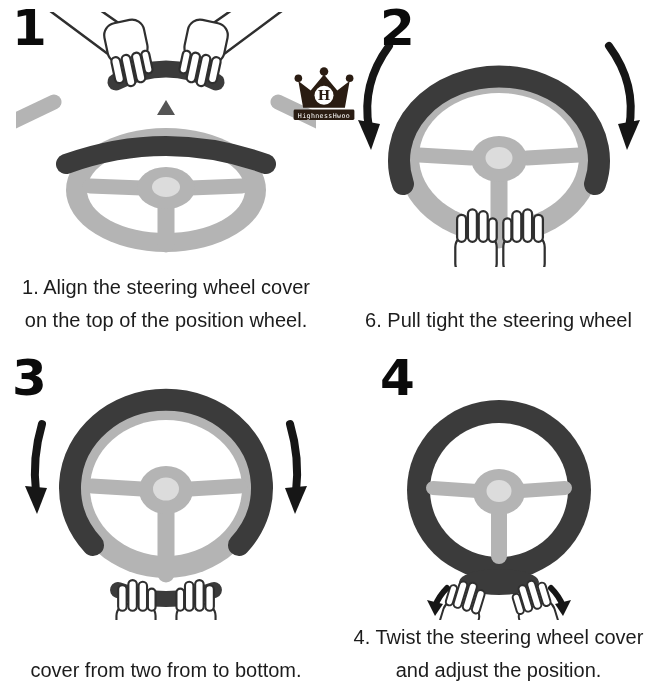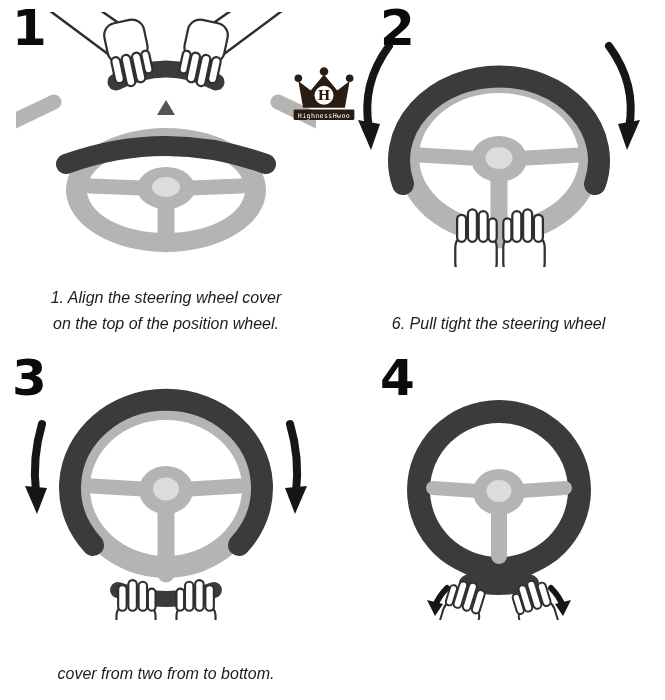--- a/index.html
+++ b/index.html
@@ -37,24 +37,23 @@
     line-height:1.05;
     color:#0b0b0b;
     z-index:3;
   }
   .panel.right .step-number{left:48px;}
   .illus{margin-top:12px;flex:none;}
   .caption{
     margin-top:auto;
     margin-bottom:13px;
     text-align:center;
-    font-size:16px;
+    font-size:20px;
     line-height:1.64;
     color:var(--text-dark);
-    font-style:italic;
   }
   
   .skin{fill:#fff;stroke:#2f2f2f;stroke-width:2.5;stroke-linejoin:round;}
   .rim{fill:var(--wheel-gray);}
   .rim-hole{fill:#fff;}
   .spoke{stroke:var(--wheel-gray);fill:none;stroke-linecap:round;}
   .hub{fill:var(--wheel-gray);}
   .hub-inner{fill:var(--hub-light);}
   .cover-line{stroke:var(--cover-dark);fill:none;stroke-linecap:round;}
   .cover-fill{fill:var(--cover-dark);}
@@ -207,15 +206,19 @@
         <use href="#hand" transform="translate(114,246) rotate(197) scale(0.8)"></use>
         <use href="#hand" transform="translate(186,246) rotate(163) scale(0.8)"></use>
       </g>
       <g>
         <path class="arrow-line2" d="M 98,226 Q 90,234 86,244"></path>
         <polygon class="arrow-head" points="78,238 86,254 94,242"></polygon>
         <path class="arrow-line2" d="M 202,226 Q 210,234 214,244"></path>
         <polygon class="arrow-head" points="222,238 214,254 206,242"></polygon>
       </g>
     </svg>
+    <div class="caption">
+      <div>4. Twist the steering wheel cover</div>
+      <div>and adjust the position.</div>
+    </div>
   </div>
 
 </div>
 
 </body></html>

